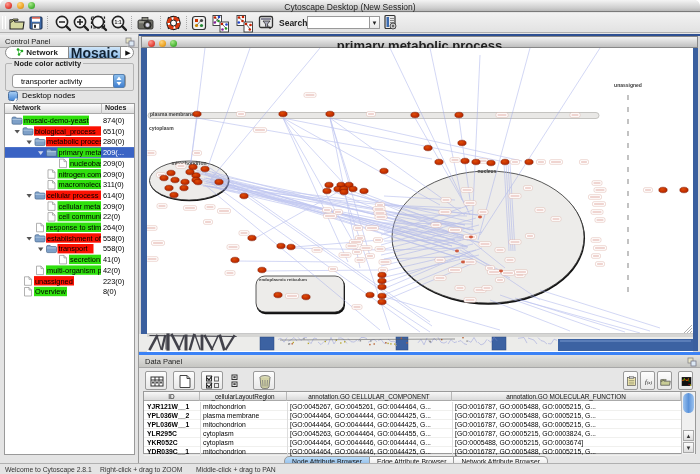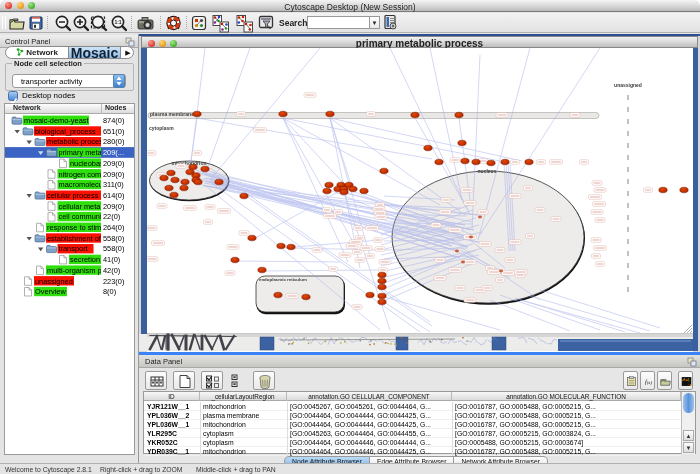--- a/index.html
+++ b/index.html
@@ -168,21 +168,21 @@
       <div class="tabnet"><svg width="8" height="8" viewBox="0 0 8 8" style="vertical-align:-1px">
             <circle cx="2" cy="1.5" r="1.3" fill="#2a2"></circle>
             <circle cx="6" cy="3" r="1.3" fill="#2a2"></circle>
             <circle cx="3" cy="6.5" r="1.3" fill="#2a2"></circle>
             <path d="M2 1.5 L6 3 L3 6.5 Z" fill="none" stroke="#2a2" stroke-width="0.7"></path>
           </svg> Network</div>
       <div class="tabmos">Mosaic</div>
       <div class="tabarr">▶</div>
     </div>
     <div class="grp">
-        <div class="grplbl">Node cell selection</div>
+        <div class="grplbl">Node color activity</div>
       <div class="combo">transporter activity<div class="stepper"><svg width="10" height="12" viewBox="0 0 10 12">
               <path d="M5 1.5 L7.5 5 L2.5 5 Z" fill="#fff"></path>
               <path d="M5 10.5 L7.5 7 L2.5 7 Z" fill="#fff"></path>
             </svg></div></div>
     </div>
     <div class="chk"><svg width="9" height="9" viewBox="0 0 9 9">
           <path d="M2 4.5 L4 6.5 L7.5 1.5" fill="none" stroke="#fff" stroke-width="1.6"></path>
         </svg></div>
       <div class="chklbl">Desktop nodes</div>
     <div class="treewrap">
@@ -326,21 +326,21 @@
           </svg></div>
     </div>
   </div>
 
   <div style="position:absolute;left:139px;top:36px;width:561px;height:316px;background:#d8d8d8">
     <div style="position:absolute;left:2px;top:0;width:557px;height:315px;background:#3a5f9e;border-radius:0"></div>
     <div style="position:absolute;left:2px;top:0;width:557px;height:12px;background:linear-gradient(#f2f2f2,#bfbfbf);border:1px solid #888">
        <div class="tl" style="left:6px;top:2.5px;background:radial-gradient(circle at 35% 30%,#ff9a90,#e4443a 60%,#b02820)"></div>
        <div class="tl" style="left:17px;top:2.5px;background:radial-gradient(circle at 35% 30%,#ffd580,#eda526 60%,#c07d10)"></div>
        <div class="tl" style="left:28px;top:2.5px;background:radial-gradient(circle at 35% 30%,#a8e88a,#4fb83a 60%,#2f8f20)"></div>
-       <div style="position:absolute;top:1px;width:100%;text-align:center;font-size:10px;font-weight:bold;color:#222">primary metabolic process</div>
+       <div style="position:absolute;top:1px;width:100%;text-align:center;font-size:13px;font-weight:bold;color:#222">primary metabolic process</div>
     </div>
     <div style="position:absolute;left:8px;top:12px;width:546px;height:305px;overflow:hidden">
         <svg width="546" height="305" viewBox="0 0 546 305" style="position:absolute;left:0;top:0">
 <defs>
 <radialGradient id="ng" cx="40%" cy="35%" r="75%">
 <stop offset="0%" stop-color="#dd4d08"></stop>
               <stop offset="55%" stop-color="#c63000"></stop>
               <stop offset="100%" stop-color="#a82600"></stop>
 </radialGradient>
 </defs>

